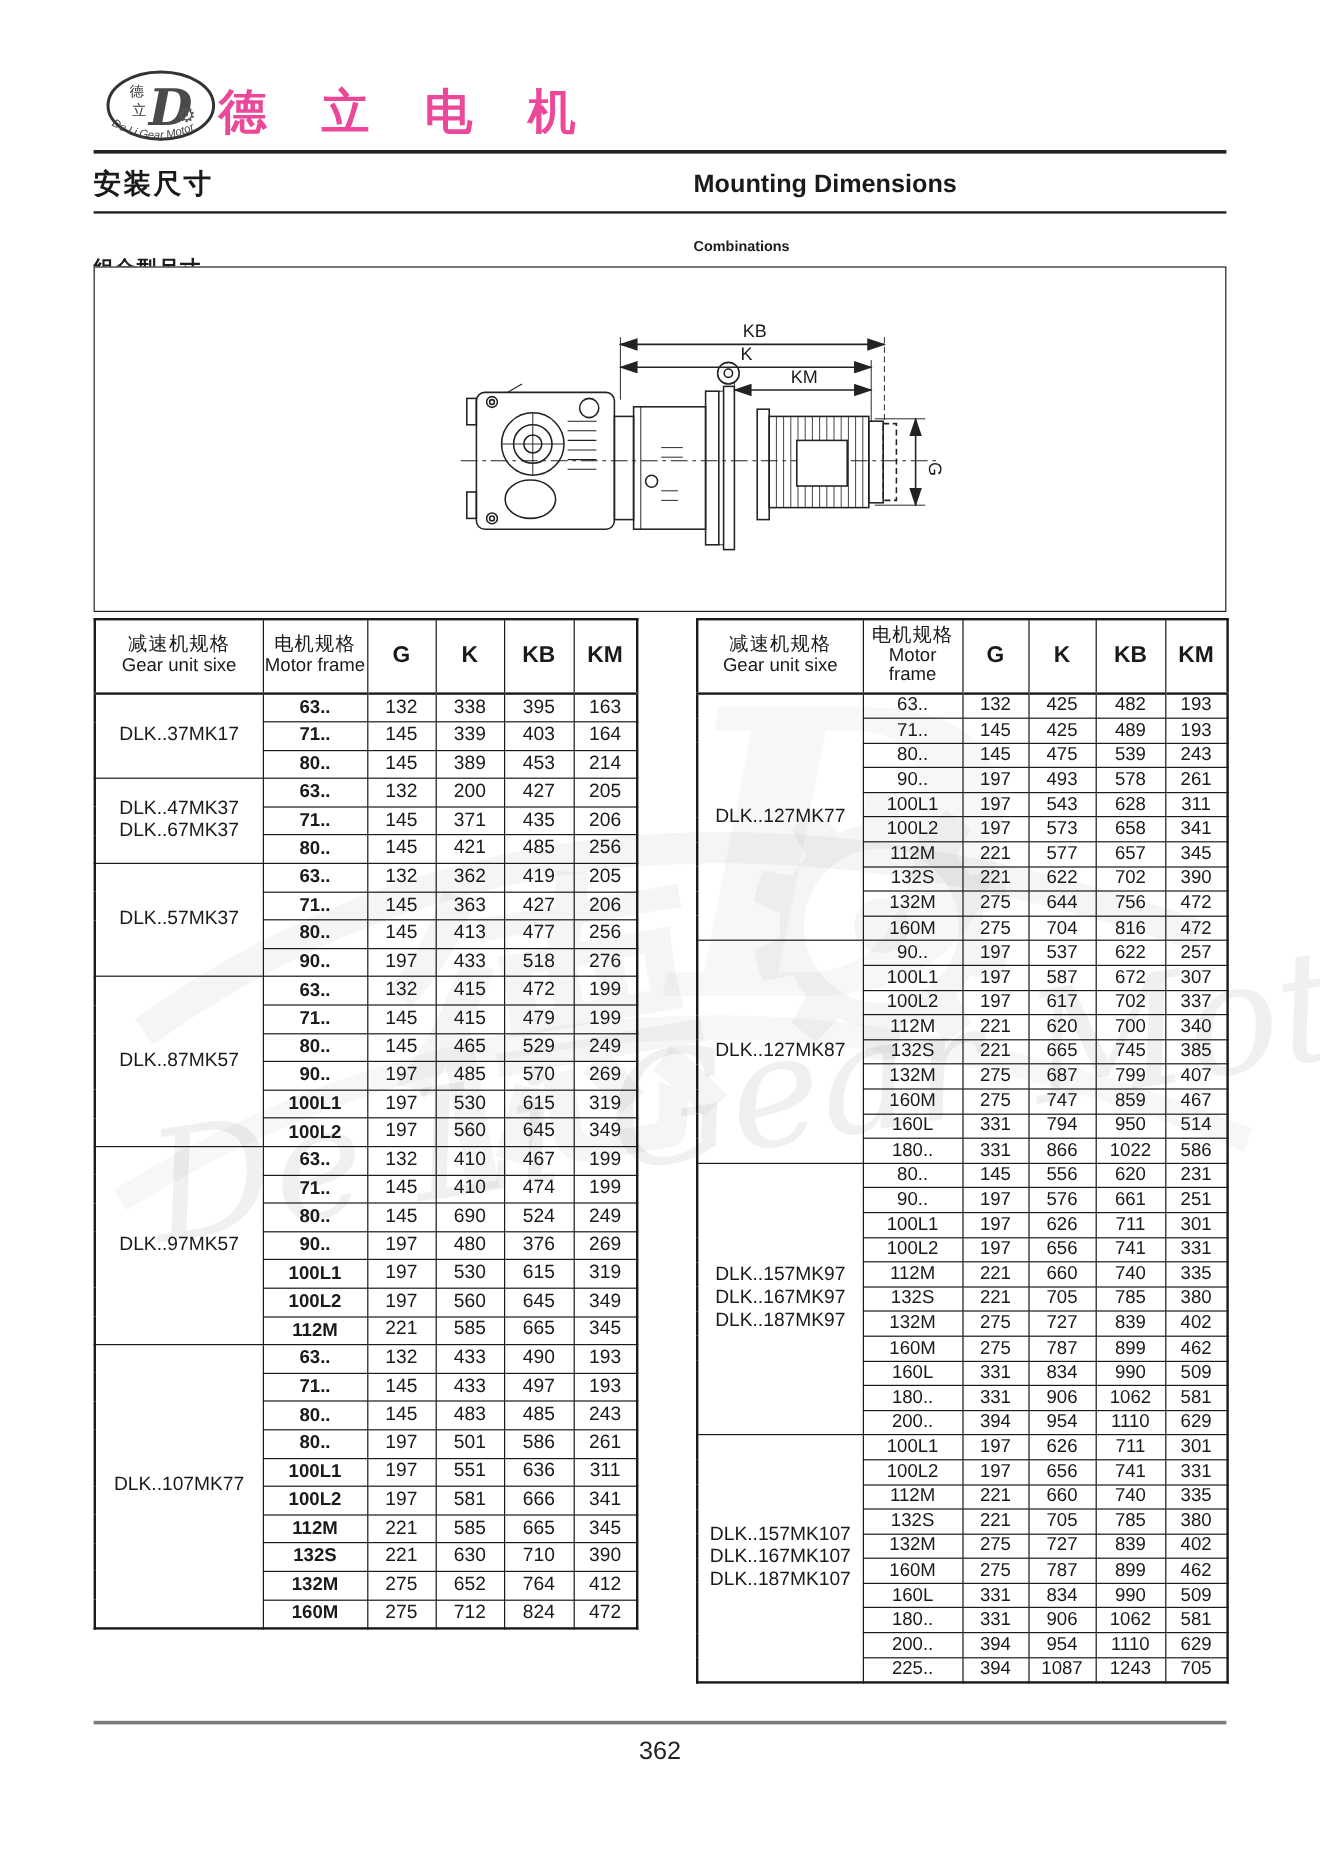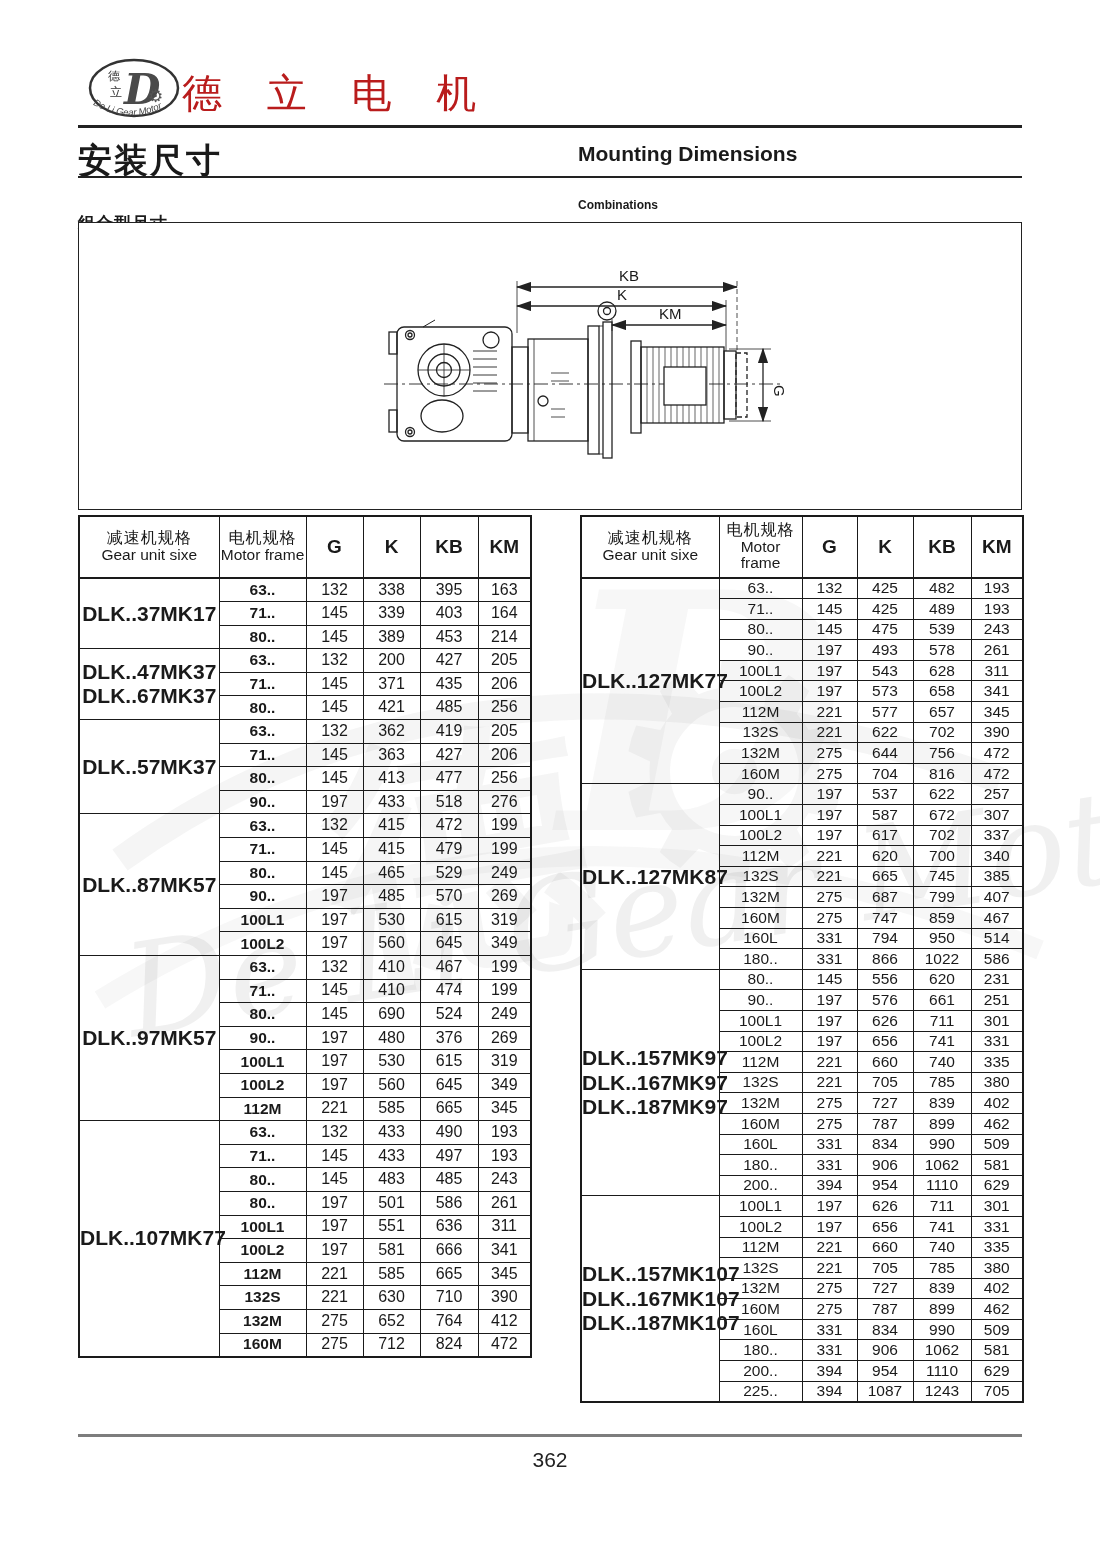--- a/index.html
+++ b/index.html
@@ -4,26 +4,26 @@
 <style>
   * { margin:0; padding:0; box-sizing:border-box; }
   html,body { background:#e9e9e9; }
   .page {
     position:relative; width:1100px; height:1555px; background:#ffffff;
     font-family:"Liberation Sans","DejaVu Sans",sans-serif; color:#1a1a1a;
     margin:0 auto; overflow:hidden;
   }
   
   .logo { position:absolute; left:72px; top:54px; width:126px; height:74px; }
-  .brand { position:absolute; left:182px; top:66px; font-size:40px; font-weight:400;
-           letter-spacing:16px; font-family:"DejaVu Serif","Liberation Serif",serif; color:#b91c1c; }
+  .brand { position:absolute; left:182px; top:66px; font-size:40px; font-weight:700;
+           letter-spacing:16px; font-family:"DejaVu Serif","Liberation Serif",serif; color:#ec4899; }
   .rule { position:absolute; left:78px; width:944px; background:#222; }
   .rule-1 { top:125px; height:3px; }
   .rule-2 { top:176px; height:2px; }
-  .title-cn { position:absolute; left:78px; top:138px; font-size:34px; font-weight:bold; letter-spacing:2px; }
+  .title-cn { position:absolute; left:78px; top:138px; font-size:23px; font-weight:bold; letter-spacing:2px; }
   .title-en { position:absolute; left:578px; top:142px; font-size:21px; font-weight:bold; }
   .sub-cn { position:absolute; left:78px; top:212px; font-size:17px; letter-spacing:1px;font-weight:bold; }
   .sub-en { position:absolute; left:578px; top:198px; font-size:12px; font-weight:bold; }
   
   .draw-box { position:absolute; left:78px; top:222px; width:944px; height:288px;
               border:1.5px solid #222; background:#fff; }
   
   .wm { position:absolute; z-index:0; pointer-events:none; }
   .wm-text { left:120px; top:840px; width:1000px; font-family:"DejaVu Serif","Liberation Serif",serif;
              font-style:italic; font-size:128px; color:rgba(60,60,60,0.075);
@@ -37,21 +37,21 @@
   
   table.dim { position:absolute; z-index:1; border-collapse:collapse; table-layout:fixed;
               background:transparent; }
   table.dim td { border:1px solid #1a1a1a; text-align:center; vertical-align:middle;
                  padding:0; line-height:1.05; }
   table.dim { border:2px solid #1a1a1a; }
   table.dim thead td { height:62px; border-bottom:2px solid #1a1a1a; }
   .hdr-two { font-size:15.5px; }
   .hdr-two .cn { font-size:16px; letter-spacing:1px; }
   .hdr-letter { font-size:19px; font-weight:bold; }
-  .gear-cell { font-weight:bold; font-size:21px; }
+  .gear-cell { font-weight:normal; font-size:16px; }
   .gear-cell div { padding:1px 0; }
   .num-cell { font-size:16px; }
   .motor-cell { font-size:15.5px; }
   #left-table { left:78px; top:515px; width:452px; }
   #left-table tbody td { height:23.6px; }
   #left-table .motor-cell { font-weight:bold; }
   #right-table { left:580px; top:515px; width:442px; }
   #right-table tbody td { height:20.6px; }
   #right-table .num-cell { font-size:15.5px; }
   

